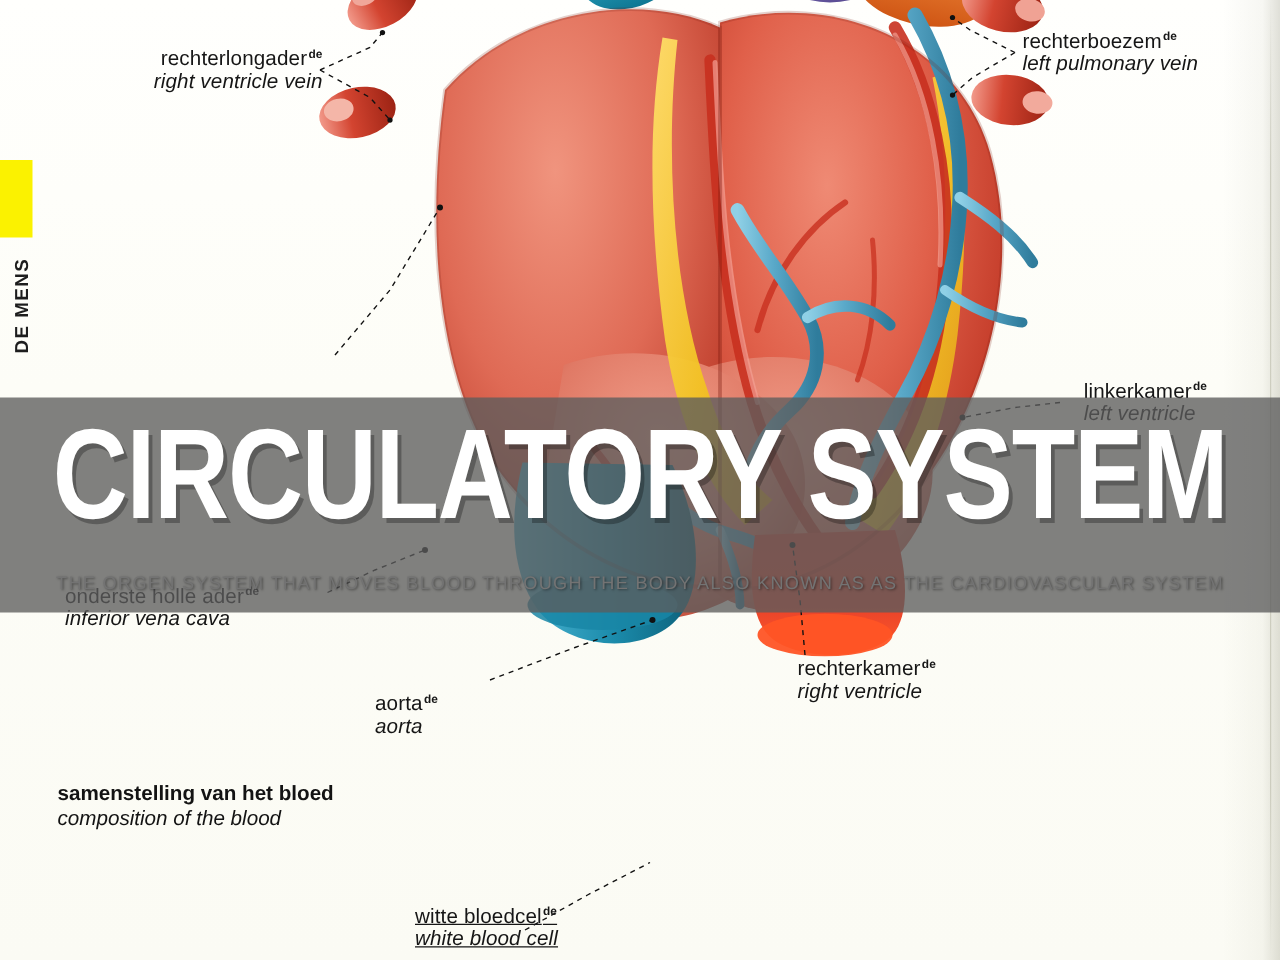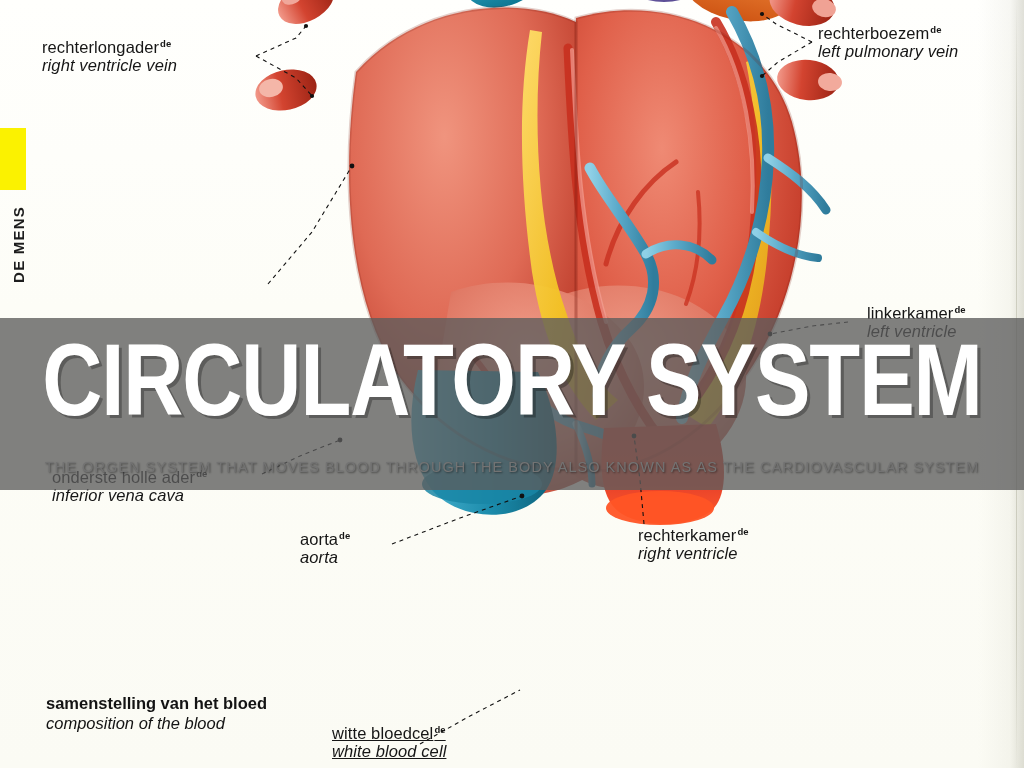--- a/index.html
+++ b/index.html
@@ -30,24 +30,24 @@
 
   
   .heart-wrap{position:absolute;left:246px;top:-128px;width:620px;height:690px;}
   .heart-wrap svg{display:block;width:100%;height:100%;}
 
   
   .lbl{position:absolute;line-height:1.12;color:#161616;white-space:nowrap;}
   .lbl .nl{font-size:16.5px;font-weight:400;letter-spacing:.1px;}
   .lbl .nl sup{font-size:9.5px;font-weight:600;vertical-align:super;margin-left:1px;}
   .lbl .en{font-size:16.5px;font-style:italic;font-weight:400;letter-spacing:.1px;}
-  .lbl.right-al{text-align:left;}
+  .lbl.right-al{text-align:right;}
   .lbl.center-al{}
 
-  .blood-head{position:absolute;left:46px;top:693px;color:#131313;line-height:1.22;}
+  .blood-head{position:absolute;left:46px;top:625px;color:#131313;line-height:1.22;}
   .blood-head .nl{font-size:16.5px;font-weight:bold;}
   .blood-head .en{font-size:16.5px;font-weight:400;font-style:italic;}
 
   
   .leaders{position:absolute;inset:0;width:1024px;height:768px;pointer-events:none;}
 
   
   .band{position:absolute;left:0;top:318px;width:1024px;height:172px;
     background:rgba(92,92,92,.78);}
   .band-title{position:absolute;left:0;top:332px;width:1024px;height:96px;
@@ -232,21 +232,21 @@
   <div class="lbl" style="left:856px;top:304px;margin-left:11px;">
     <div class="nl"><span>linkerkamer</span><sup>de</sup></div>
     <div class="en">left ventricle</div>
   </div>
 
   <div class="lbl center-al" style="left:52px;top:468px;width:230px;">
     <div class="nl"><span>onderste holle ader</span><sup>de</sup></div>
     <div class="en">inferior vena cava</div>
   </div>
 
-  <div class="lbl center-al" style="left:300px;top:530px;width:100px;">
+  <div class="lbl center-al" style="left:300px;top:554px;width:100px;">
     <div class="nl"><span>aorta</span><sup>de</sup></div>
     <div class="en">aorta</div>
   </div>
 
   <div class="lbl" style="left:638px;top:526px;">
     <div class="nl"><span>rechterkamer</span><sup>de</sup></div>
     <div class="en">right ventricle</div>
   </div>
 
   <div class="lbl" style="left:332px;top:724px;text-decoration:underline;">

